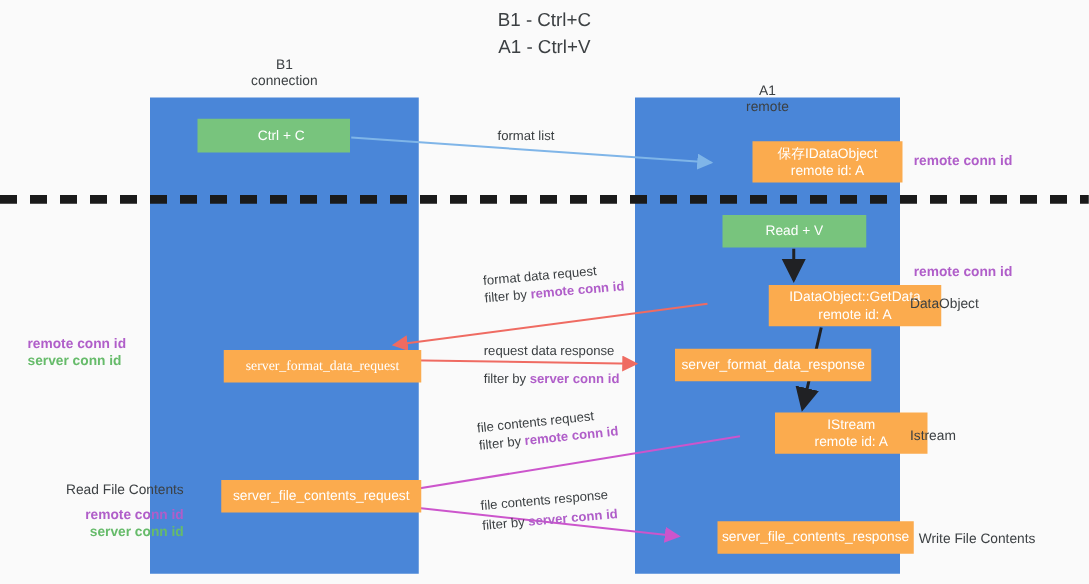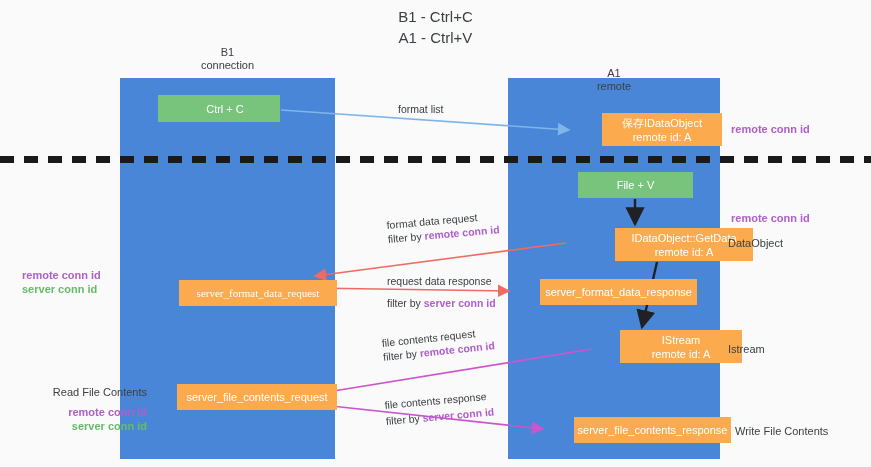--- a/index.html
+++ b/index.html
@@ -192,21 +192,21 @@
 A1 - Ctrl+V</div>
 
   <div class="abs col-head" id="head-b1">B1
 connection</div>
   <div class="abs col-head" id="head-a1">A1
 remote</div>
 
   <div class="abs node green" id="n-ctrlc">Ctrl + C</div>
   <div class="abs node orange" id="n-idata">保存IDataObject
 remote id: A</div>
-  <div class="abs node green" id="n-ctrlv">File + V</div>
+  <div class="abs node green" id="n-ctrlv">Read + V</div>
   <div class="abs node orange" id="n-getdata">IDataObject::GetData
 remote id: A</div>
   <div class="abs node orange" id="n-sfdreq">server_format_data_request</div>
   <div class="abs node orange" id="n-sfdres">server_format_data_response</div>
   <div class="abs node orange" id="n-istream">IStream
 remote id: A</div>
   <div class="abs node orange" id="n-sfcres">server_file_contents_response</div>
   <div class="abs node orange" id="n-sfcreq">server_file_contents_request</div>
 
   <div class="abs side-label purple" id="lbl-remote-1">remote conn id</div>

